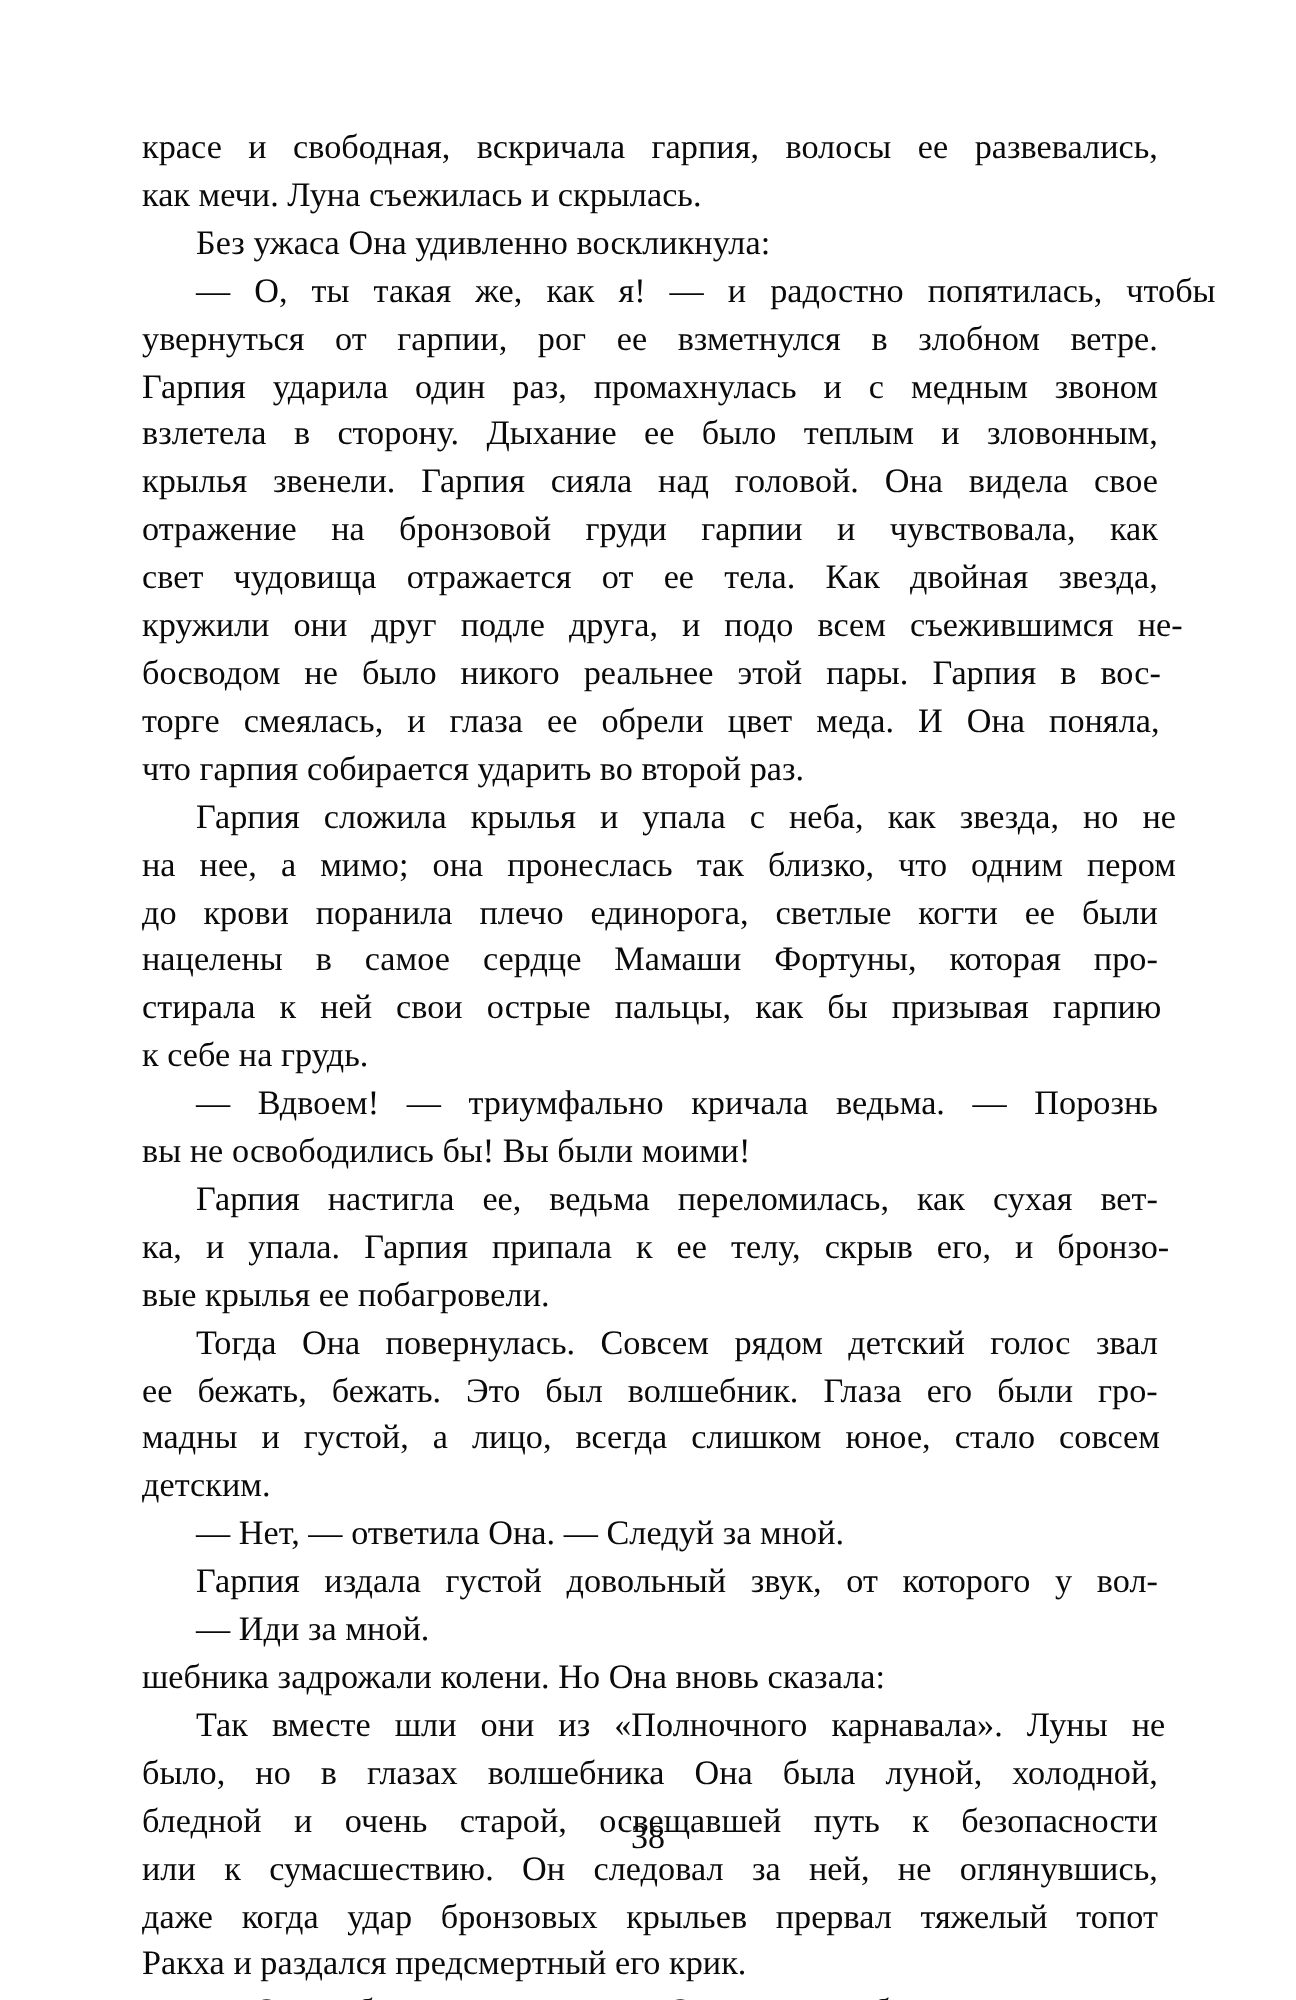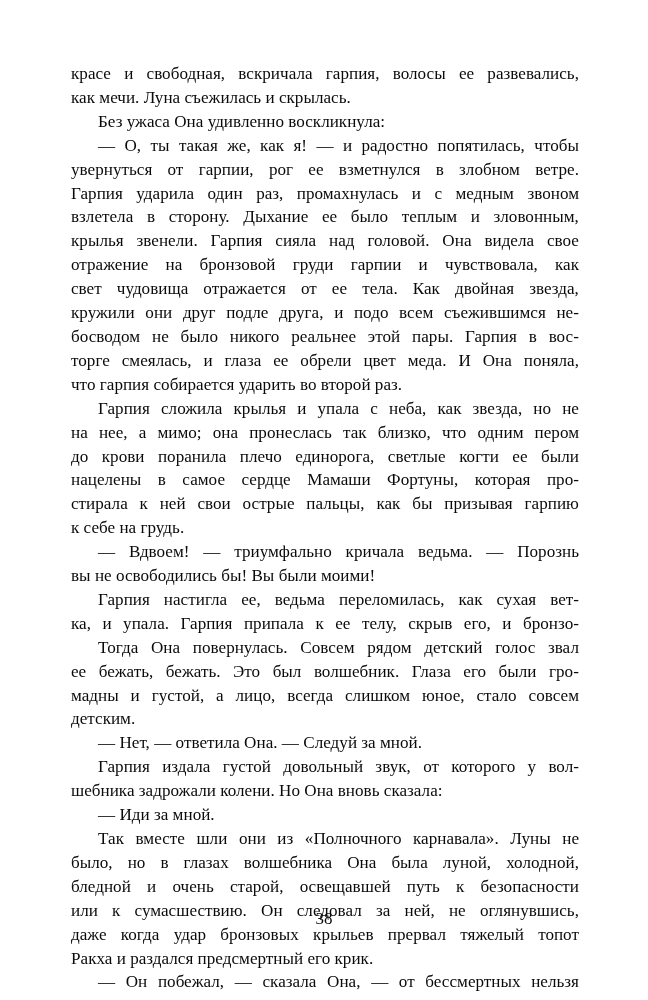--- a/index.html
+++ b/index.html
@@ -29,20 +29,21 @@
     line-height: 23.9px;
     color: #0a0a0a;
     white-space: pre;
     letter-spacing: 0.02px;
   }
   
   .line.j {
     display: flex;
     justify-content: space-between;
     width: 100%;
+    gap: 12px;
   }
   .line.j > span {
     white-space: pre;
   }
   
   .line.last {
     display: block;
   }
   .page-number {
     position: absolute;
@@ -79,28 +80,29 @@
       <div class="line j"><span style="margin-left: 27px;">Гарпия</span><span>сложила</span><span>крылья</span><span>и</span><span>упала</span><span>с</span><span>неба,</span><span>как</span><span>звезда,</span><span>но</span><span>не</span></div>
       <div class="line j"><span>на</span><span>нее,</span><span>а</span><span>мимо;</span><span>она</span><span>пронеслась</span><span>так</span><span>близко,</span><span>что</span><span>одним</span><span>пером</span></div>
       <div class="line j"><span>до</span><span>крови</span><span>поранила</span><span>плечо</span><span>единорога,</span><span>светлые</span><span>когти</span><span>ее</span><span>были</span></div>
       <div class="line j"><span>нацелены</span><span>в</span><span>самое</span><span>сердце</span><span>Мамаши</span><span>Фортуны,</span><span>которая</span><span>про-</span></div>
       <div class="line j"><span>стирала</span><span>к</span><span>ней</span><span>свои</span><span>острые</span><span>пальцы,</span><span>как</span><span>бы</span><span>призывая</span><span>гарпию</span></div>
       <div class="line last">к себе на грудь.</div>
       <div class="line j"><span style="margin-left: 27px;">—</span><span>Вдвоем!</span><span>—</span><span>триумфально</span><span>кричала</span><span>ведьма.</span><span>—</span><span>Порознь</span></div>
       <div class="line last">вы не освободились бы! Вы были моими!</div>
       <div class="line j"><span style="margin-left: 27px;">Гарпия</span><span>настигла</span><span>ее,</span><span>ведьма</span><span>переломилась,</span><span>как</span><span>сухая</span><span>вет-</span></div>
       <div class="line j"><span>ка,</span><span>и</span><span>упала.</span><span>Гарпия</span><span>припала</span><span>к</span><span>ее</span><span>телу,</span><span>скрыв</span><span>его,</span><span>и</span><span>бронзо-</span></div>
+      <div class="line last">вые крылья ее побагровели.</div>
       <div class="line j"><span style="margin-left: 27px;">Тогда</span><span>Она</span><span>повернулась.</span><span>Совсем</span><span>рядом</span><span>детский</span><span>голос</span><span>звал</span></div>
       <div class="line j"><span>ее</span><span>бежать,</span><span>бежать.</span><span>Это</span><span>был</span><span>волшебник.</span><span>Глаза</span><span>его</span><span>были</span><span>гро-</span></div>
       <div class="line j"><span>мадны</span><span>и</span><span>густой,</span><span>а</span><span>лицо,</span><span>всегда</span><span>слишком</span><span>юное,</span><span>стало</span><span>совсем</span></div>
       <div class="line last">детским.</div>
       <div class="line last" style="text-indent: 27px;">— Нет, — ответила Она. — Следуй за мной.</div>
       <div class="line j"><span style="margin-left: 27px;">Гарпия</span><span>издала</span><span>густой</span><span>довольный</span><span>звук,</span><span>от</span><span>которого</span><span>у</span><span>вол-</span></div>
+      <div class="line last" style="text-indent: 27px;">— Иди за мной.</div>
       <div class="line last">шебника задрожали колени. Но Она вновь сказала:</div>
-      <div class="line last" style="text-indent: 27px;">— Иди за мной.</div>
       <div class="line j"><span style="margin-left: 27px;">Так</span><span>вместе</span><span>шли</span><span>они</span><span>из</span><span>«Полночного</span><span>карнавала».</span><span>Луны</span><span>не</span></div>
       <div class="line j"><span>было,</span><span>но</span><span>в</span><span>глазах</span><span>волшебника</span><span>Она</span><span>была</span><span>луной,</span><span>холодной,</span></div>
       <div class="line j"><span>бледной</span><span>и</span><span>очень</span><span>старой,</span><span>освещавшей</span><span>путь</span><span>к</span><span>безопасности</span></div>
       <div class="line j"><span>или</span><span>к</span><span>сумасшествию.</span><span>Он</span><span>следовал</span><span>за</span><span>ней,</span><span>не</span><span>оглянувшись,</span></div>
       <div class="line j"><span>даже</span><span>когда</span><span>удар</span><span>бронзовых</span><span>крыльев</span><span>прервал</span><span>тяжелый</span><span>топот</span></div>
       <div class="line last">Ракха и раздался предсмертный его крик.</div>
       <div class="line j"><span style="margin-left: 27px;">—</span><span>Он</span><span>побежал,</span><span>—</span><span>сказала</span><span>Она,</span><span>—</span><span>от</span><span>бессмертных</span><span>нельзя</span></div>
     </div>
 
   <div class="page-number">38</div>

